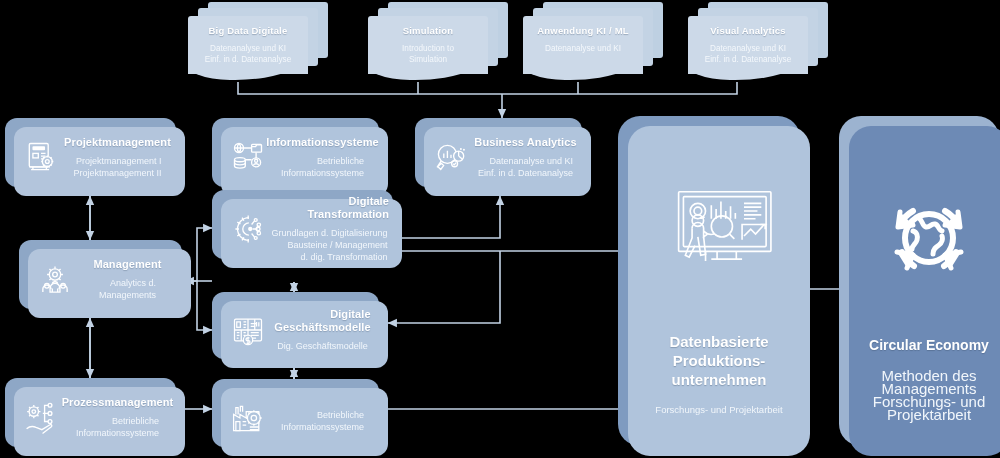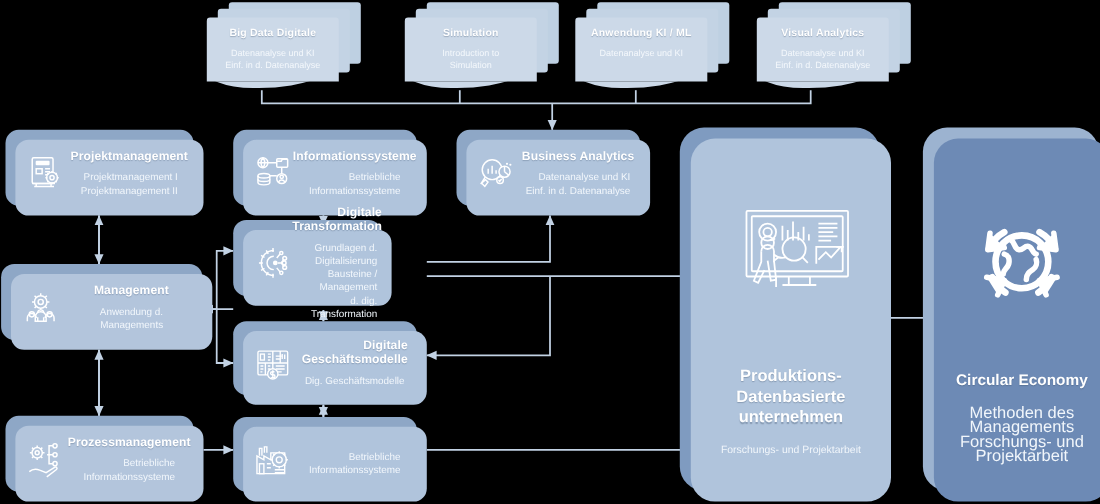--- a/index.html
+++ b/index.html
@@ -182,41 +182,41 @@
     </div>
     <div class="tw">
       <div class="t">Projektmanagement</div>
       <div class="s">
         <div>Projektmanagement I</div>
         <div>Projektmanagement II</div>
       </div>
     </div>
   </div>
 
-  <div class="mod" style="left:1px;top:240px;width:192px;height:78px;">
+  <div class="mod" style="left:19px;top:240px;width:172px;height:78px;">
     <div class="back"></div>
     <div class="front"></div>
     <div class="ico">
       <svg viewBox="0 0 40 40" fill="none" stroke="#fff" stroke-width="1.5">
         <circle cx="20" cy="15" r="6.3"></circle>
           <circle cx="20" cy="15" r="2.6"></circle>
         <path d="M20 6.2v2.5M20 21.3v2.5M11.2 15h2.5M26.3 15h2.5M13.8 8.8l1.8 1.8M24.4 19.4l1.8 1.8M26.2 8.8l-1.8 1.8M15.6 19.4l-1.8 1.8"></path>
         <circle cx="20" cy="26" r="3" fill="#b3c5dc"></circle>
         <path d="M14.5 34.5v-4.2a5.5 5.5 0 0 1 11 0v4.2z" fill="#b3c5dc"></path>
         <circle cx="11" cy="27.5" r="2.6"></circle>
           <path d="M6.5 34.5v-3.3a4.5 4.5 0 0 1 9 0"></path>
         <circle cx="29" cy="27.5" r="2.6"></circle>
           <path d="M33.5 34.5v-3.3a4.5 4.5 0 0 0-9 0"></path>
         <path d="M17 30.5v4M23 30.5v4"></path>
       </svg>
     </div>
     <div class="tw">
       <div class="t">Management</div>
       <div class="s">
-        <div>Anwendung d.</div>
+        <div>Analytics d.</div>
         <div>Managements</div>
       </div>
     </div>
   </div>
 
   <div class="mod" style="left:5px;top:378px;width:180px;height:78px;">
     <div class="back"></div>
     <div class="front"></div>
     <div class="ico">
       <svg viewBox="0 0 40 40" fill="none" stroke="#fff" stroke-width="1.5">
@@ -259,21 +259,21 @@
     </div>
     <div class="tw">
       <div class="t">Informationssysteme</div>
       <div class="s">
         <div>Betriebliche</div>
         <div>Informationssysteme</div>
       </div>
     </div>
   </div>
 
-  <div class="mod mid" style="left:212px;top:200px;width:144px;height:78px;">
+  <div class="mod mid" style="left:212px;top:190px;width:190px;height:78px;">
     <div class="back"></div>
     <div class="front"></div>
     <div class="ico">
       <svg viewBox="0 0 40 40" fill="none" stroke="#fff" stroke-width="1.5">
         <path d="M21 7.4a12.6 12.6 0 1 0 0 25.2"></path>
         <path d="M21 13.2a6.8 6.8 0 1 0 0 13.6"></path>
         <path d="M20.2 5v4M13.4 7.3l2 3.5M8.1 12.4l3.5 2M6 20h4M8.1 27.6l3.5-2M13.4 32.7l2-3.5M20.2 35v-4"></path>
         <circle cx="22.5" cy="20" r="2.4" fill="#fff" stroke="none"></circle>
         <path d="M25 20h5M25 20h3.5l3-4M25 20h3.5l3 4"></path>
         <circle cx="31.5" cy="20" r="1.9"></circle>
@@ -392,22 +392,22 @@
           <path d="M46 68v10"></path>
           <circle cx="38" cy="36" r="6"></circle>
           <path d="M32 44c0-3.3 2.7-6 6-6s6 2.7 6 6v9l4-3"></path>
           <path d="M32 44v10l-7 18 4 2 6-12"></path>
           <path d="M38 53l3 19 5-1-2-18"></path>
           <path d="M44 47c3 3 7 4 11 3"></path>
           <path d="M40 33c2 1 4 0 5-1"></path>
         </svg>
       </div>
       <div class="pt">
+        <div>Datenbasierte</div>
         <div>Produktions-</div>
-        <div>Datenbasierte</div>
         <div>unternehmen</div>
       </div>
       <div class="ps">
         <div>Forschungs- und Projektarbeit</div>
       </div>
     </div>
   </div>
 
   <div class="panel dark" style="left:839px;top:116px;width:170px;height:340px;">
     <div class="back"></div>

